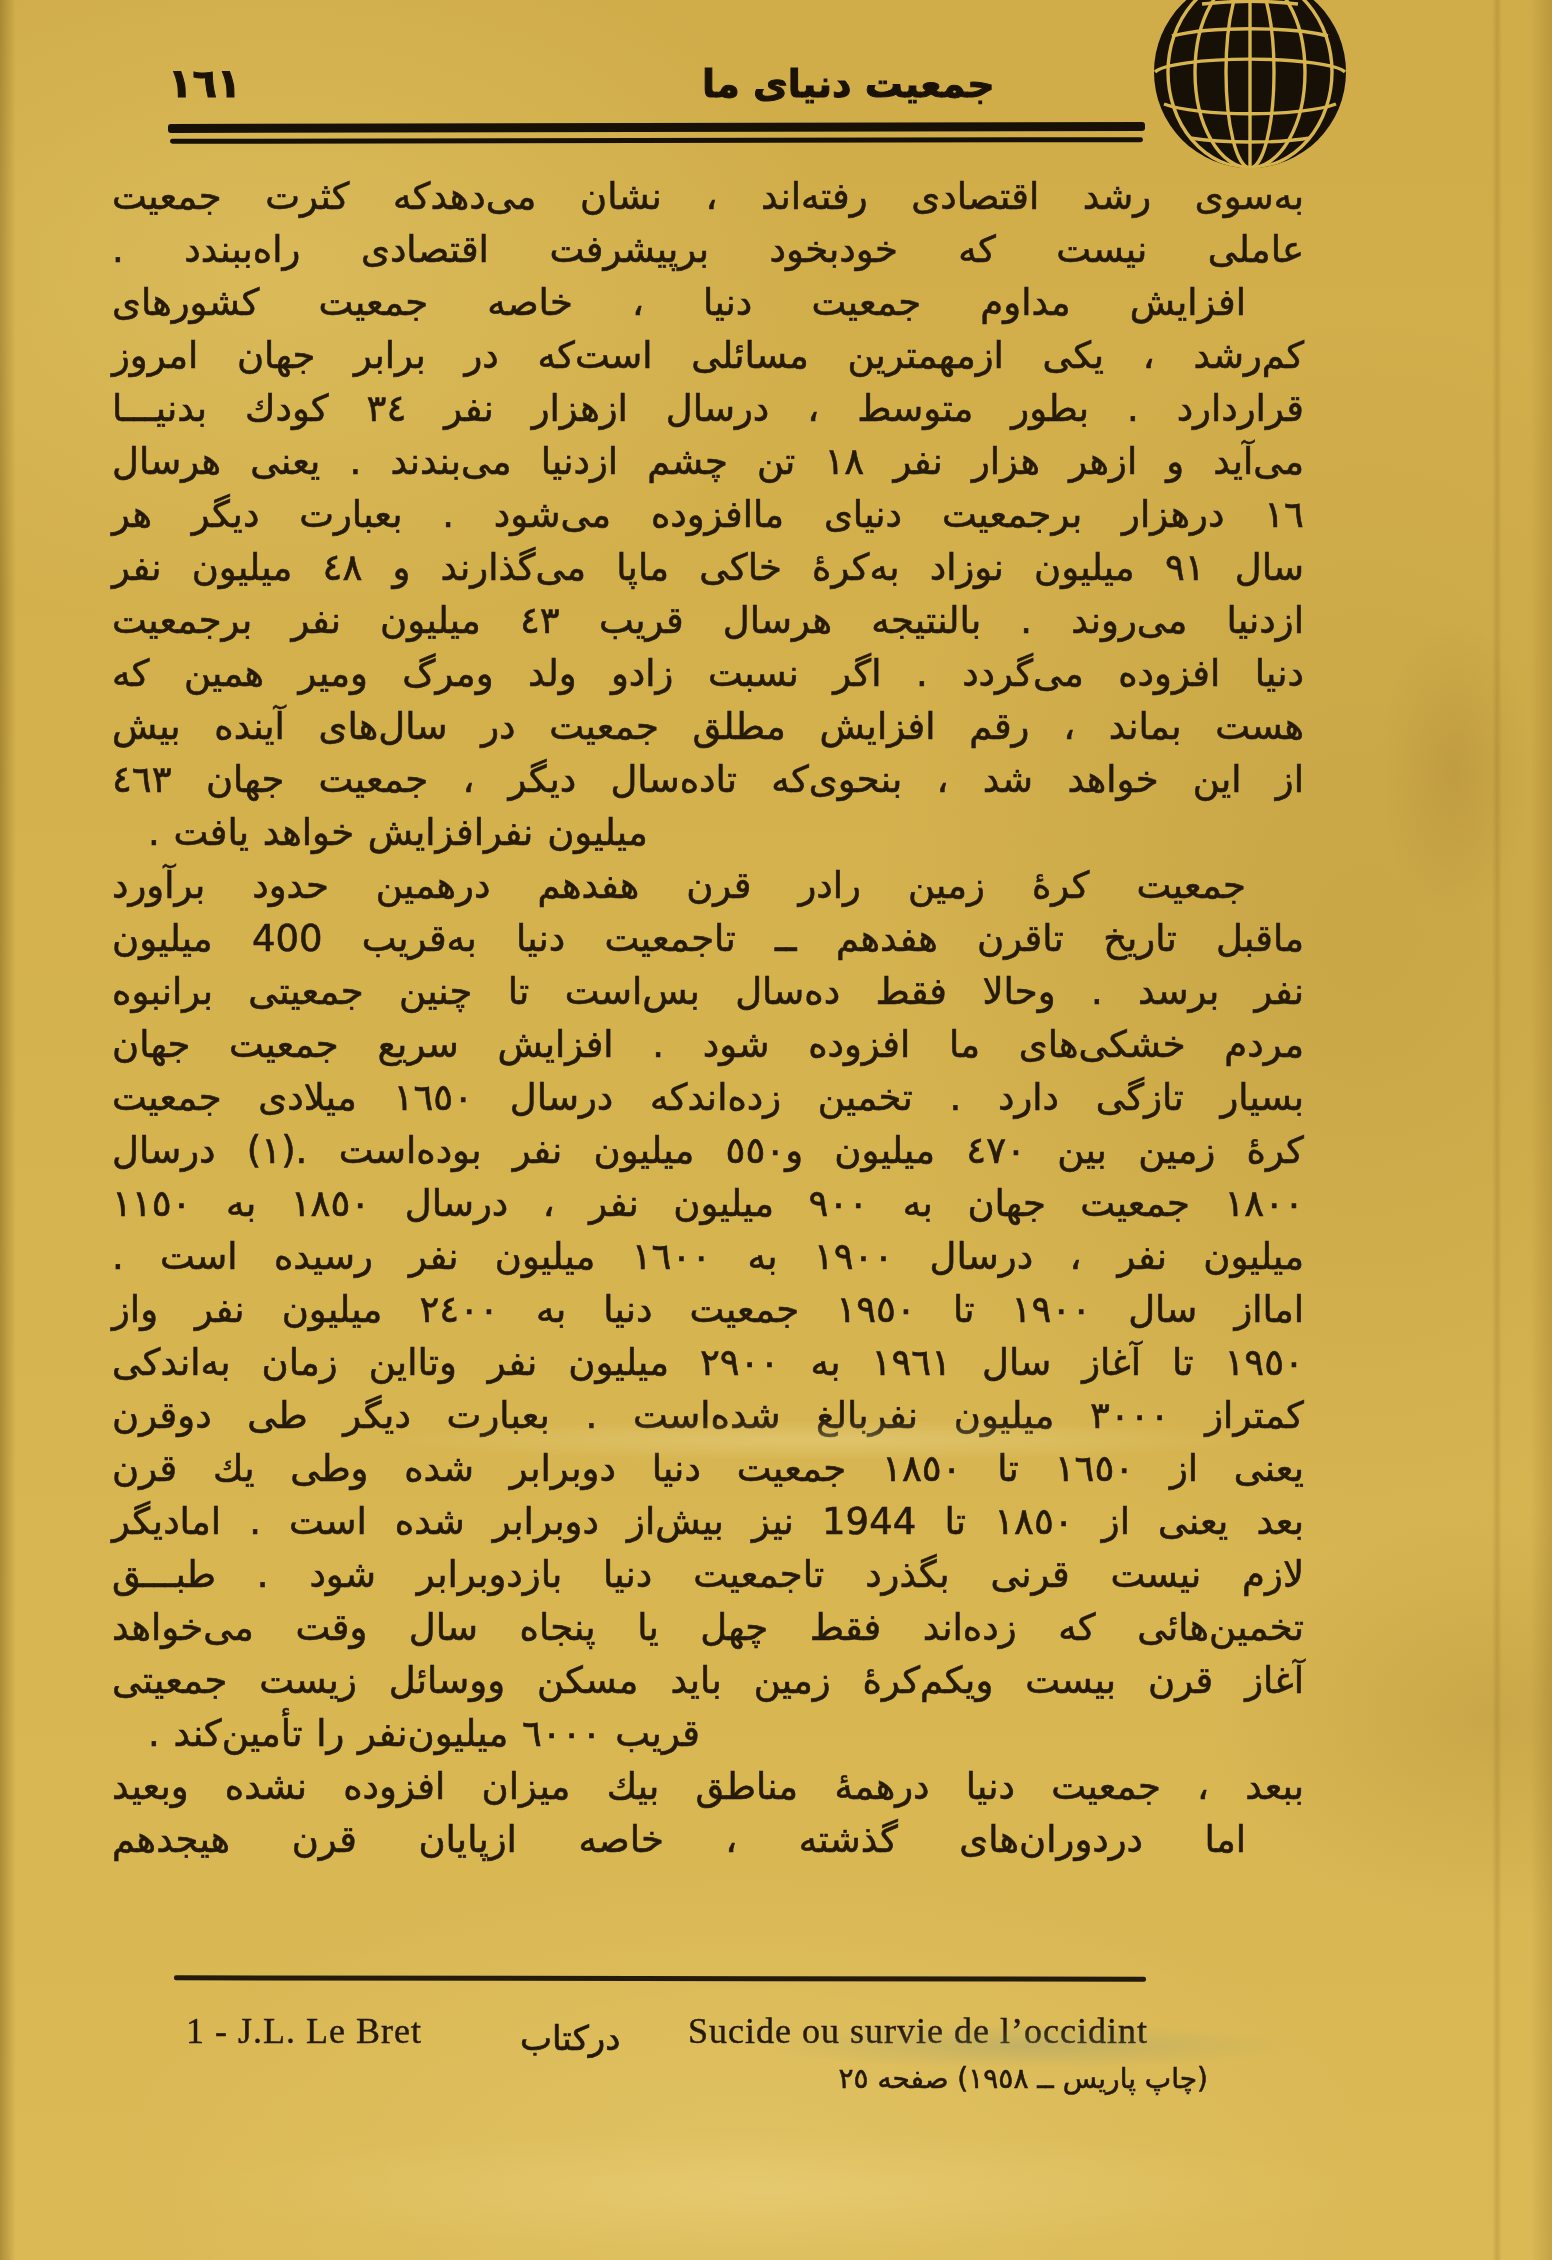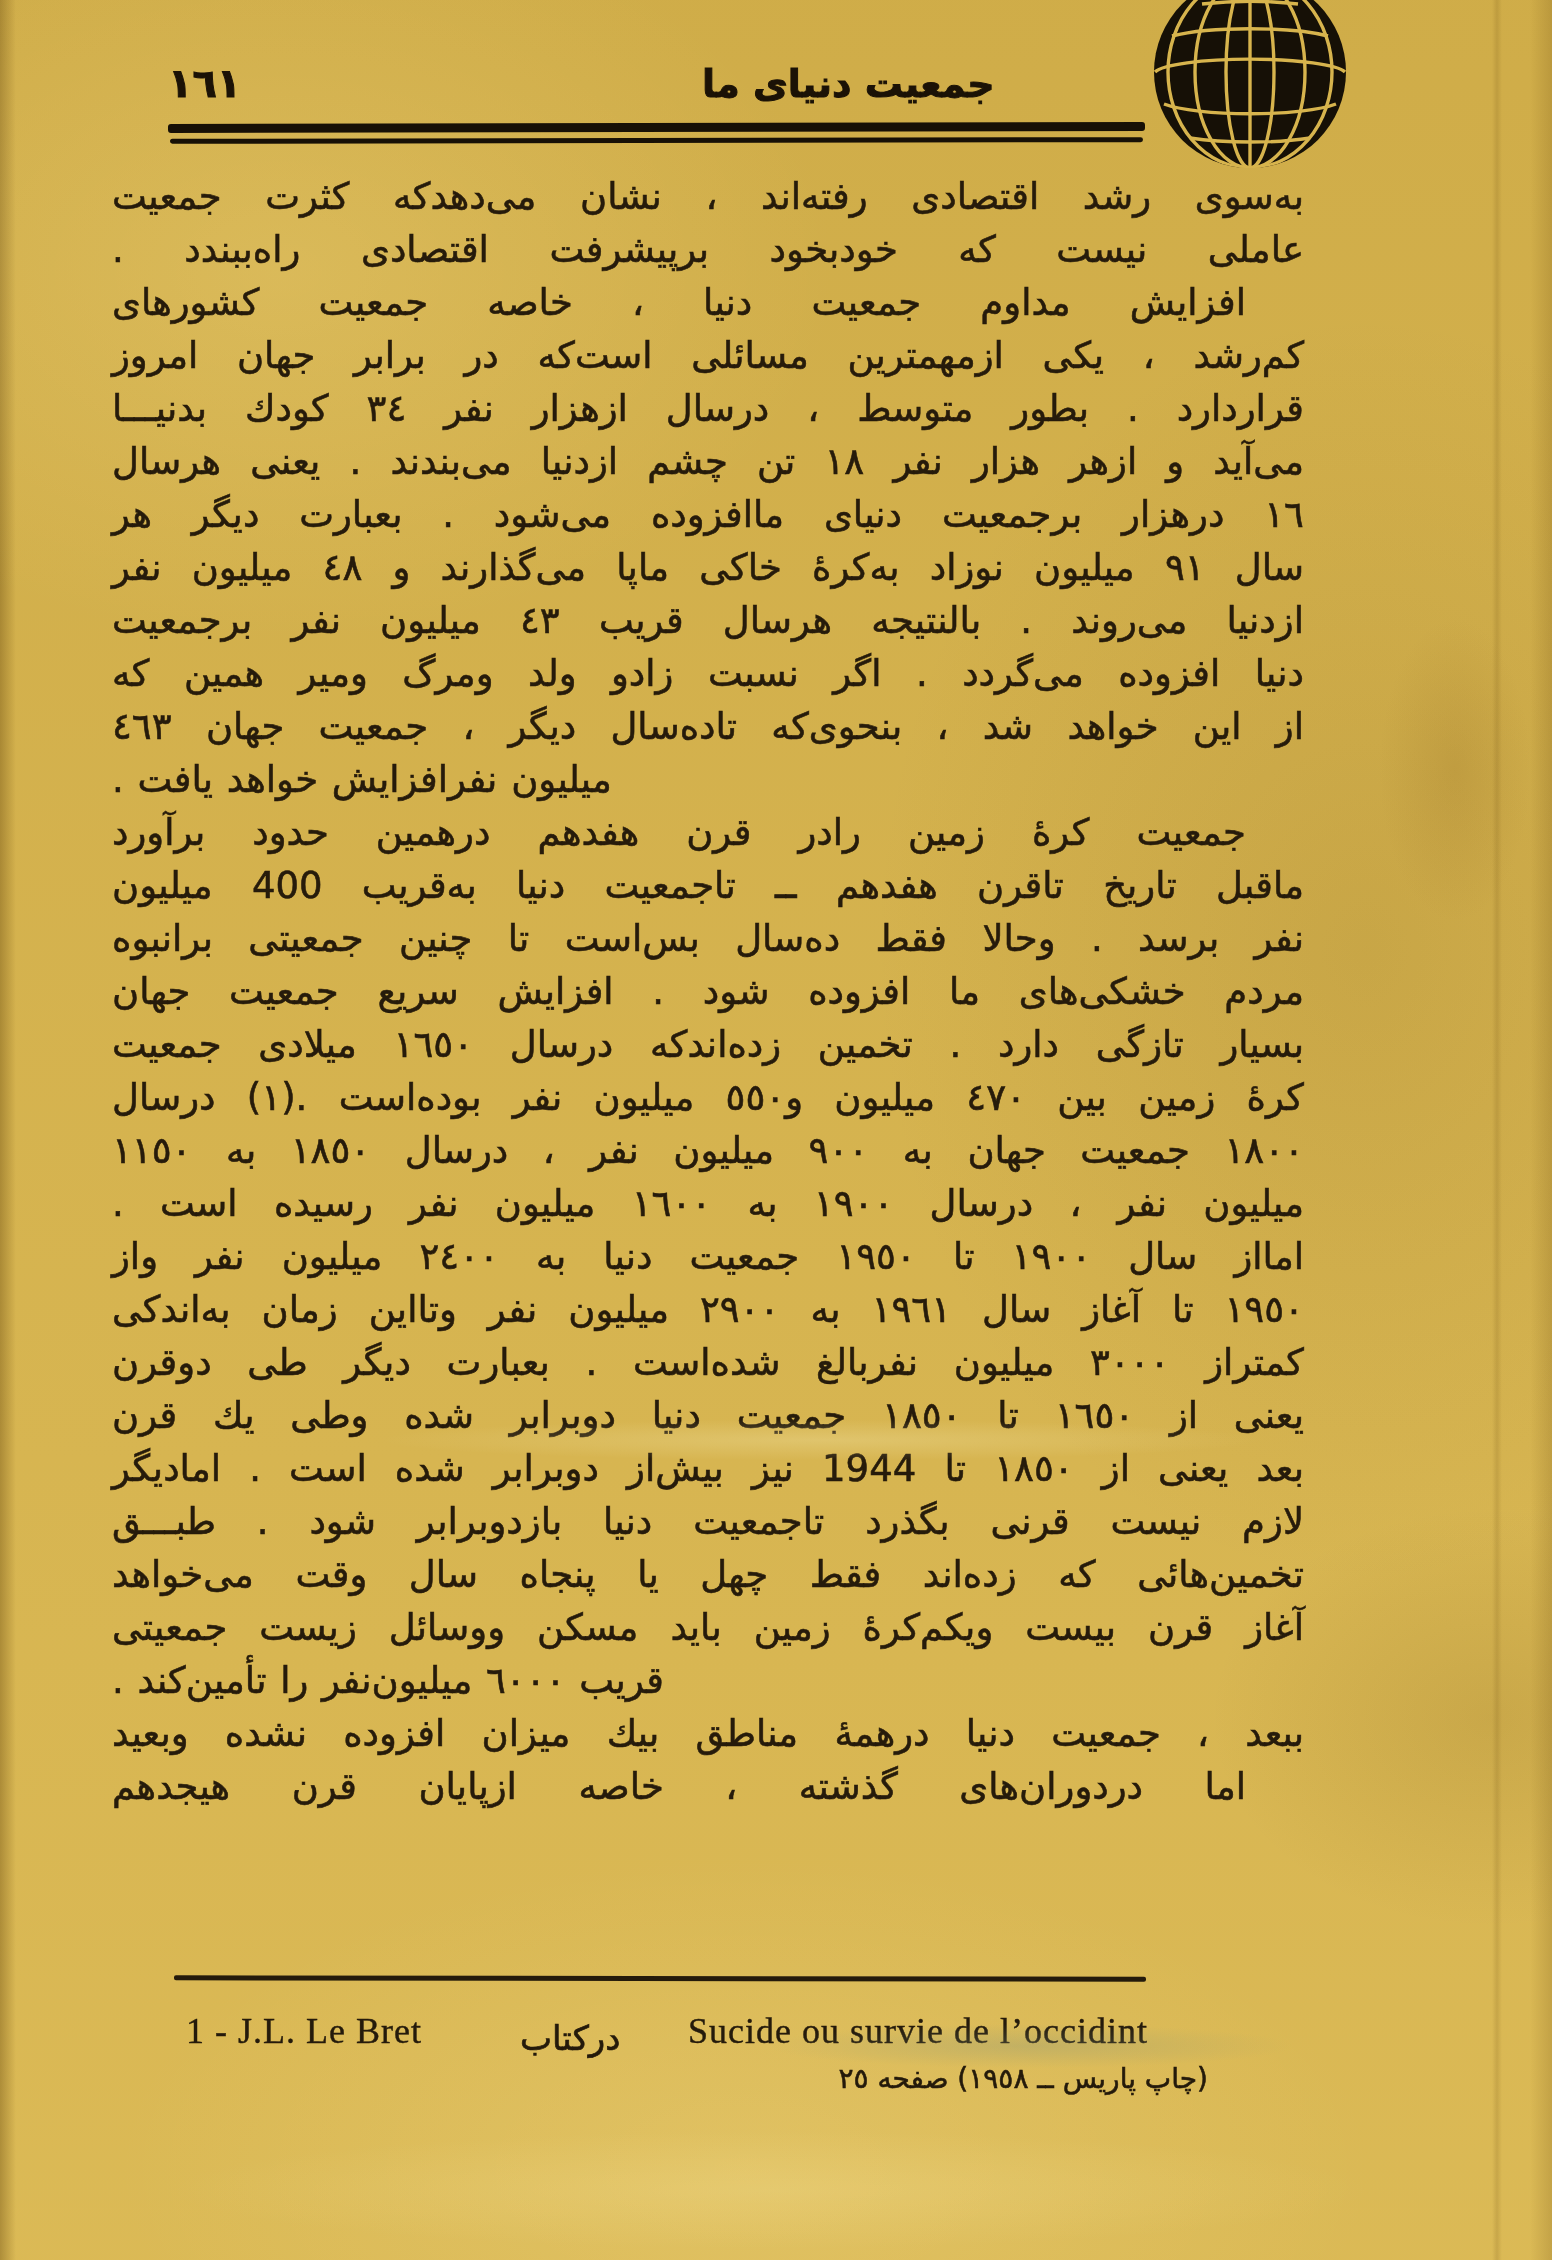--- a/index.html
+++ b/index.html
@@ -33,21 +33,21 @@
   .body-text{
     position:absolute;left:112px;top:170px;width:1192px;direction:rtl;
   }
   .line{
     height:53px;line-height:53px;font-size:37px;
     text-align:justify;text-align-last:justify;
     color:#261b0b;-webkit-text-stroke:0.6px #261b0b;
     word-spacing:2px;white-space:nowrap;overflow:visible;
   }
   .line.indent{padding-right:58px;}
-  .line.last{text-align:right;text-align-last:left;}
+  .line.last{text-align:right;text-align-last:left;margin-left:36px;}
   
   .fn-rule{position:absolute;left:174px;top:1976px;width:972px;height:5px;background:#241a0b;border-radius:2px;transform:rotate(0.08deg);}
   .fn-ref{
     position:absolute;left:186px;top:2010px;font-family:"Liberation Serif", serif;
     font-size:36px;color:#241a0b;-webkit-text-stroke:0.4px #241a0b;letter-spacing:1px;white-space:nowrap;
   }
   .fn-connector{
     position:absolute;left:520px;top:2018px;font-size:34px;direction:rtl;
     color:#241a0b;-webkit-text-stroke:0.7px #241a0b;white-space:nowrap;
   }
@@ -116,20 +116,21 @@
       <div class="line">به‌سوی رشد اقتصادی رفته‌اند ، نشان می‌دهدکه کثرت جمعیت</div>
       <div class="line">عاملی نیست که خودبخود برپیشرفت اقتصادی راه‌ببندد .</div>
       <div class="line indent">افزایش مداوم جمعیت دنیا ، خاصه جمعیت کشورهای</div>
       <div class="line">کم‌رشد ، یکی ازمهمترین مسائلی است‌که در برابر جهان امروز</div>
       <div class="line">قراردارد . بطور متوسط ، درسال ازهزار نفر ٣٤ کودك بدنیـــا</div>
       <div class="line">می‌آید و ازهر هزار نفر ١٨ تن چشم ازدنیا می‌بندند . یعنی هرسال</div>
       <div class="line">١٦ درهزار برجمعیت دنیای ماافزوده می‌شود . بعبارت دیگر هر</div>
       <div class="line">سال ٩١ میلیون نوزاد به‌کرهٔ خاکی ماپا می‌گذارند و ٤٨ میلیون نفر</div>
       <div class="line">ازدنیا می‌روند . بالنتیجه هرسال قریب ٤٣ میلیون نفر برجمعیت</div>
       <div class="line">دنیا افزوده می‌گردد . اگر نسبت زادو ولد ومرگ ومیر همین که</div>
+      <div class="line">هست بماند ، رقم افزایش مطلق جمعیت در سال‌های آینده بیش</div>
       <div class="line">از این خواهد شد ، بنحوی‌که تاده‌سال دیگر ، جمعیت جهان ٤٦٣</div>
       <div class="line last">میلیون نفرافزایش خواهد یافت .</div>
       <div class="line indent">جمعیت کرهٔ زمین رادر قرن هفدهم درهمین حدود برآورد</div>
       <div class="line">ماقبل تاریخ تاقرن هفدهم ــ تاجمعیت دنیا به‌قریب 400 میلیون</div>
       <div class="line">نفر برسد . وحالا فقط ده‌سال بس‌است تا چنین جمعیتی برانبوه</div>
       <div class="line">مردم خشکی‌های ما افزوده شود . افزایش سریع جمعیت جهان</div>
       <div class="line">بسیار تازگی دارد . تخمین زده‌اندکه درسال ١٦٥٠ میلادی جمعیت</div>
       <div class="line">کرهٔ زمین بین ٤٧٠ میلیون و٥٥٠ میلیون نفر بوده‌است .(١) درسال</div>
       <div class="line">١٨٠٠ جمعیت جهان به ٩٠٠ میلیون نفر ، درسال ١٨٥٠ به ١١٥٠</div>
       <div class="line">میلیون نفر ، درسال ١٩٠٠ به ١٦٠٠ میلیون نفر رسیده است .</div>

